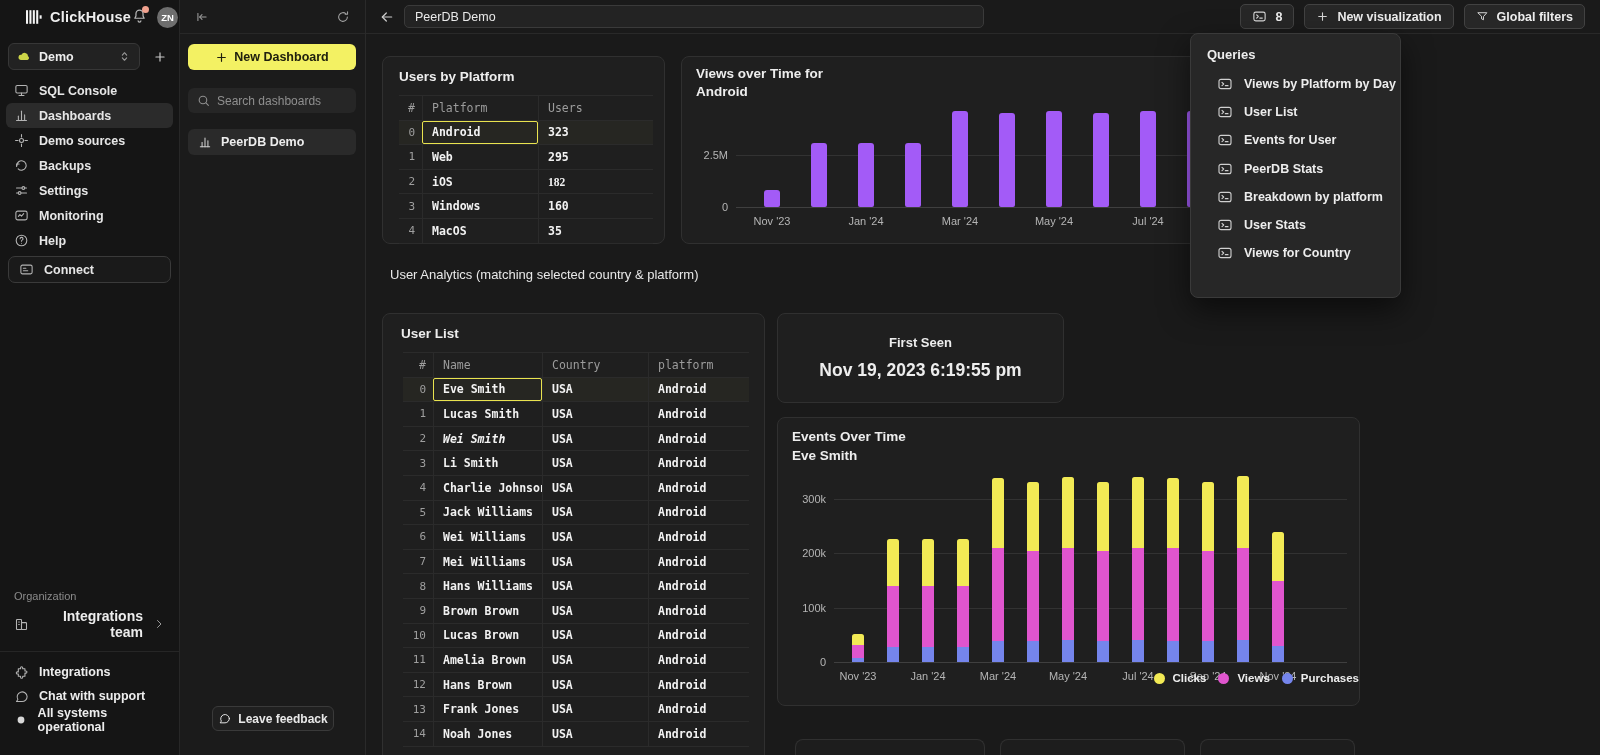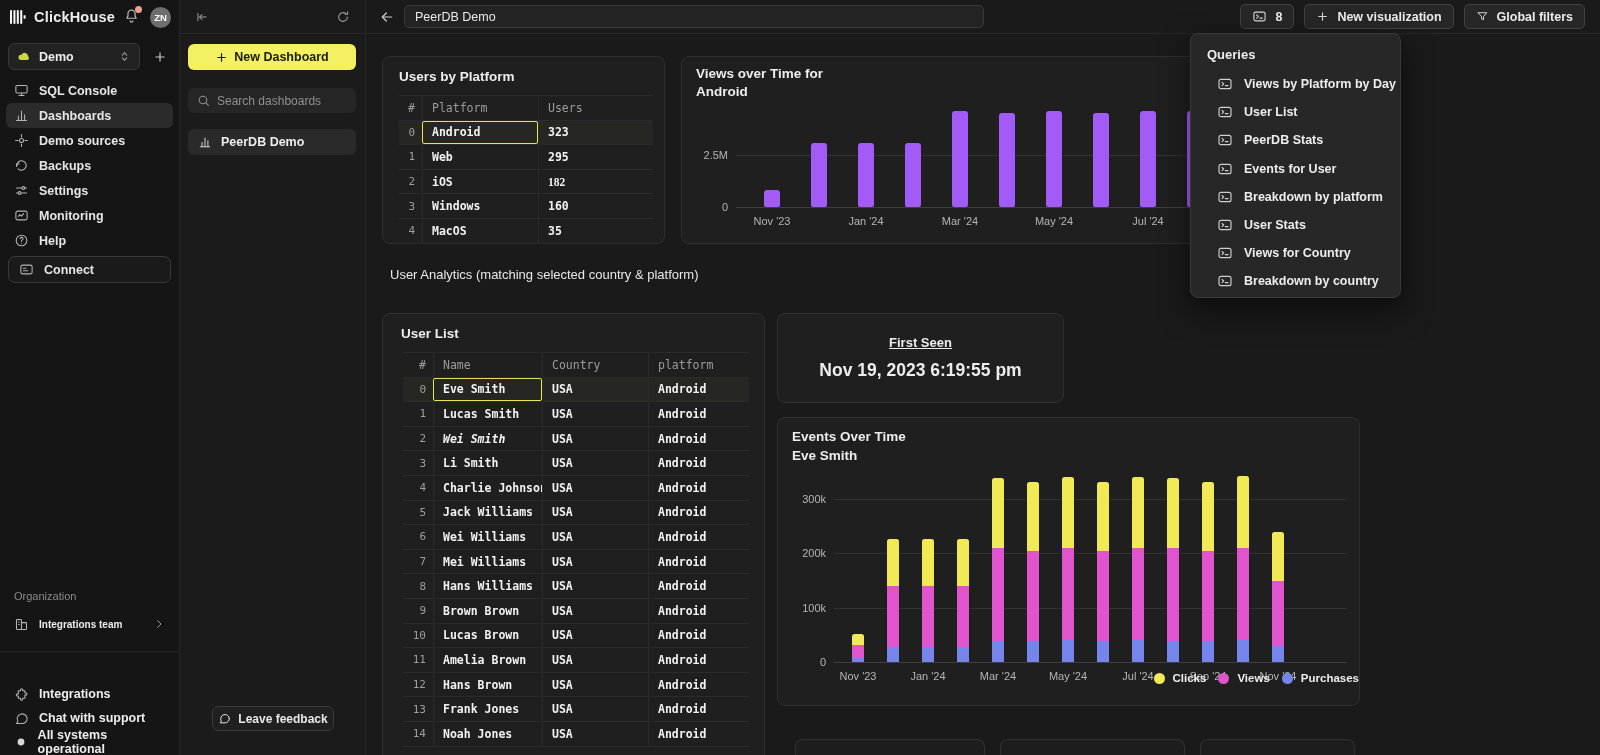--- a/index.html
+++ b/index.html
@@ -2,46 +2,46 @@
 <html><head>
 <meta charset="utf-8">
 <style>
   * { margin:0; padding:0; box-sizing:border-box; }
   html,body { width:1600px; height:755px; }
   body { background:#191919; font-family:"Liberation Sans",sans-serif; color:#ededed; overflow:hidden; }
   .app { display:flex; width:1600px; height:755px; }
 
   
   .sidebar { width:180px; background:#151515; border-right:1px solid #272727; position:relative; flex:none; }
-  .side-head { display:flex; align-items:center; height:34px; padding:0 8px 0 10px; }
+  .side-head { display:flex; align-items:center; height:34px; padding:0 8px 0 26px; }
   .brand { font-weight:700; font-size:14.5px; margin-left:7px; letter-spacing:.2px; }
   .bell { margin-left:auto; position:relative; width:18px; height:18px; color:#b9b9b9; display:flex; }
   .bell .dot { position:absolute; top:-2px; right:-1px; width:7px; height:7px; border-radius:50%; background:#f0a18e; }
   .avatar { width:21px; height:21px; border-radius:50%; background:#6e6e6e; color:#fff; font-size:9.5px; font-weight:700;
             display:flex; align-items:center; justify-content:center; margin-left:9px; flex:none; }
   .selector-row { display:flex; align-items:center; padding:9px 8px 11px; gap:9px; }
   .service-select { flex:1; height:27px; background:#222222; border:1px solid #373737; border-radius:6px;
                     display:flex; align-items:center; gap:8px; padding:0 8px; font-size:12.5px; font-weight:600; }
   .service-select .ud { margin-left:auto; color:#9a9a9a; display:flex; }
   .plus-btn { width:22px; height:22px; background:none; border:none; color:#c9c9c9; display:flex; align-items:center; justify-content:center; }
   #side-nav { position:absolute; left:0; right:0; top:78px; }
   .nav-item { display:flex; align-items:center; gap:10px; height:25px; margin:0 6px; padding:0 8px; border-radius:6px;
               font-size:12.5px; font-weight:600; color:#e6e6e6; }
   .nav-item .ic { color:#b4b4b4; display:flex; }
   .nav-item.active { background:#2b2b2b; }
   .connect { position:absolute; left:8px; right:8px; top:256px; height:27px; background:#1a1a1a; border:1px solid #3a3a3a;
              border-radius:7px; color:#e6e6e6; display:flex; align-items:center; gap:10px; padding:0 10px;
              font-size:12.5px; font-weight:600; font-family:inherit; }
   .org-section { position:absolute; left:0; right:0; top:590px; }
   .org-label { color:#8b8b8b; font-size:11px; padding:0 14px 9px; }
-  .org-item { display:flex; align-items:center; gap:10px; margin:0 6px; padding:0 8px; height:26px; font-size:10px; font-weight:600; border-radius:6px;text-align:right; }
+  .org-item { display:flex; align-items:center; gap:10px; margin:0 6px; padding:0 8px; height:26px; font-size:14px; font-weight:600; border-radius:6px;text-align:right; }
   .org-item .ic { color:#b4b4b4; display:flex; }
   .org-item .chev { margin-left:auto; color:#9a9a9a; display:flex; }
   .side-divider { position:absolute; left:0; right:0; top:651px; border-top:1px solid #262626; }
-  #side-footer { position:absolute; left:0; right:0; top:660px;margin-top:22px; }
+  #side-footer { position:absolute; left:0; right:0; top:660px; }
   .foot-item { display:flex; align-items:center; gap:10px; height:24px; padding:0 14px; font-size:12.5px; font-weight:600; }
   .foot-item .ic { color:#b4b4b4; display:flex; width:15px; justify-content:center; }
 
   
   .panel2 { width:186px; background:#1b1b1b; border-right:1px solid #2a2a2a; position:relative; flex:none; }
   .p2-head { height:34px; border-bottom:1px solid #282828; display:flex; align-items:center; justify-content:space-between; padding:0 15px; color:#9f9f9f; }
   .p2-head .ic { display:flex; }
   .new-dash { position:absolute; left:8px; right:9px; top:44px; height:26px; background:#f3f163; color:#20200e; border:none;
               border-radius:6px; font-size:12.5px; font-weight:600; display:flex; align-items:center; justify-content:center; gap:6px; font-family:inherit; }
   .search-box { position:absolute; left:8px; right:9px; top:88px; height:25px; background:#262626; border-radius:6px;
@@ -74,21 +74,21 @@
   .tbl { position:absolute; font-family:"DejaVu Sans Mono",monospace; border-top:1px solid #2b2b2b; }
   .tbl .tr { display:flex; border-bottom:1px solid #2b2b2b; height:24.6px; }
   .tbl .tr.head .td { color:#9c9c9c; font-weight:400; font-size:11.5px; }
   .tbl .td { display:flex; align-items:center; padding:0 9px; border-left:1px solid #2b2b2b; font-size:11.5px; font-weight:700; color:#f2f2f2; overflow:hidden; white-space:nowrap; }
   .tbl .td.idx { justify-content:flex-end; color:#9f9f9f; font-weight:400; font-size:11px; border-left:none; padding:0 7px; }
   .tbl .tr.sel-row { background:#262622; }
   .tbl .td.sel { border:1.5px solid #e9e34f; border-radius:2px; }
 
   
   .stat { display:flex; flex-direction:column; align-items:center; justify-content:center; gap:10px; }
-  .stat .lab { font-size:13px; font-weight:600;text-decoration:underline; }
+  .stat .lab { font-size:13px; font-weight:600; }
   .stat .val { font-size:17.5px; font-weight:700; }
 
   
   .chart-title { position:absolute; left:14px; font-size:13.5px; font-weight:700; }
   .ylab { position:absolute; font-size:11px; color:#b5b5b5; width:40px; text-align:right; transform:translateY(-50%); }
   .xlab { position:absolute; font-size:11px; color:#b5b5b5; transform:translateX(-50%); white-space:nowrap; }
   .grid { position:absolute; border-top:1px solid #323232; }
   .axis { position:absolute; border-top:1px solid #3f3f3f; }
   .vbar { position:absolute; width:16px; background:#a35bf7; border-radius:3px 3px 2px 2px; }
   .sbar { position:absolute; width:12px; display:flex; flex-direction:column; justify-content:flex-end; }
@@ -681,31 +681,31 @@
               <span>User List</span>
             </div>
             <div class="q-item">
               <span class="ic">
                 <svg width="16" height="16" viewBox="0 0 24 24" fill="none" stroke="currentColor" stroke-width="1.7" stroke-linecap="round" stroke-linejoin="round">
                   <rect x="3" y="5" width="18" height="14" rx="3"></rect>
                   <path d="M7.5 9.5 10 12l-2.5 2.5"></path>
                   <path d="M12.5 14.5h4"></path>
                 </svg>
               </span>
-              <span>PeerDB Stats</span>
+              <span>Events for User</span>
             </div>
             <div class="q-item">
               <span class="ic">
                 <svg width="16" height="16" viewBox="0 0 24 24" fill="none" stroke="currentColor" stroke-width="1.7" stroke-linecap="round" stroke-linejoin="round">
                   <rect x="3" y="5" width="18" height="14" rx="3"></rect>
                   <path d="M7.5 9.5 10 12l-2.5 2.5"></path>
                   <path d="M12.5 14.5h4"></path>
                 </svg>
               </span>
-              <span>Events for User</span>
+              <span>PeerDB Stats</span>
             </div>
             <div class="q-item">
               <span class="ic">
                 <svg width="16" height="16" viewBox="0 0 24 24" fill="none" stroke="currentColor" stroke-width="1.7" stroke-linecap="round" stroke-linejoin="round">
                   <rect x="3" y="5" width="18" height="14" rx="3"></rect>
                   <path d="M7.5 9.5 10 12l-2.5 2.5"></path>
                   <path d="M12.5 14.5h4"></path>
                 </svg>
               </span>
               <span>Breakdown by platform</span>
@@ -723,28 +723,18 @@
             <div class="q-item">
               <span class="ic">
                 <svg width="16" height="16" viewBox="0 0 24 24" fill="none" stroke="currentColor" stroke-width="1.7" stroke-linecap="round" stroke-linejoin="round">
                   <rect x="3" y="5" width="18" height="14" rx="3"></rect>
                   <path d="M7.5 9.5 10 12l-2.5 2.5"></path>
                   <path d="M12.5 14.5h4"></path>
                 </svg>
               </span>
               <span>Views for Country</span>
             </div>
-            <div class="q-item">
-              <span class="ic">
-                <svg width="16" height="16" viewBox="0 0 24 24" fill="none" stroke="currentColor" stroke-width="1.7" stroke-linecap="round" stroke-linejoin="round">
-                  <rect x="3" y="5" width="18" height="14" rx="3"></rect>
-                  <path d="M7.5 9.5 10 12l-2.5 2.5"></path>
-                  <path d="M12.5 14.5h4"></path>
-                </svg>
-              </span>
-              <span>Breakdown by country</span>
-            </div>
           </div>
       </div>
 
     </div>
   </main>
 </div>
 
 </body></html>

